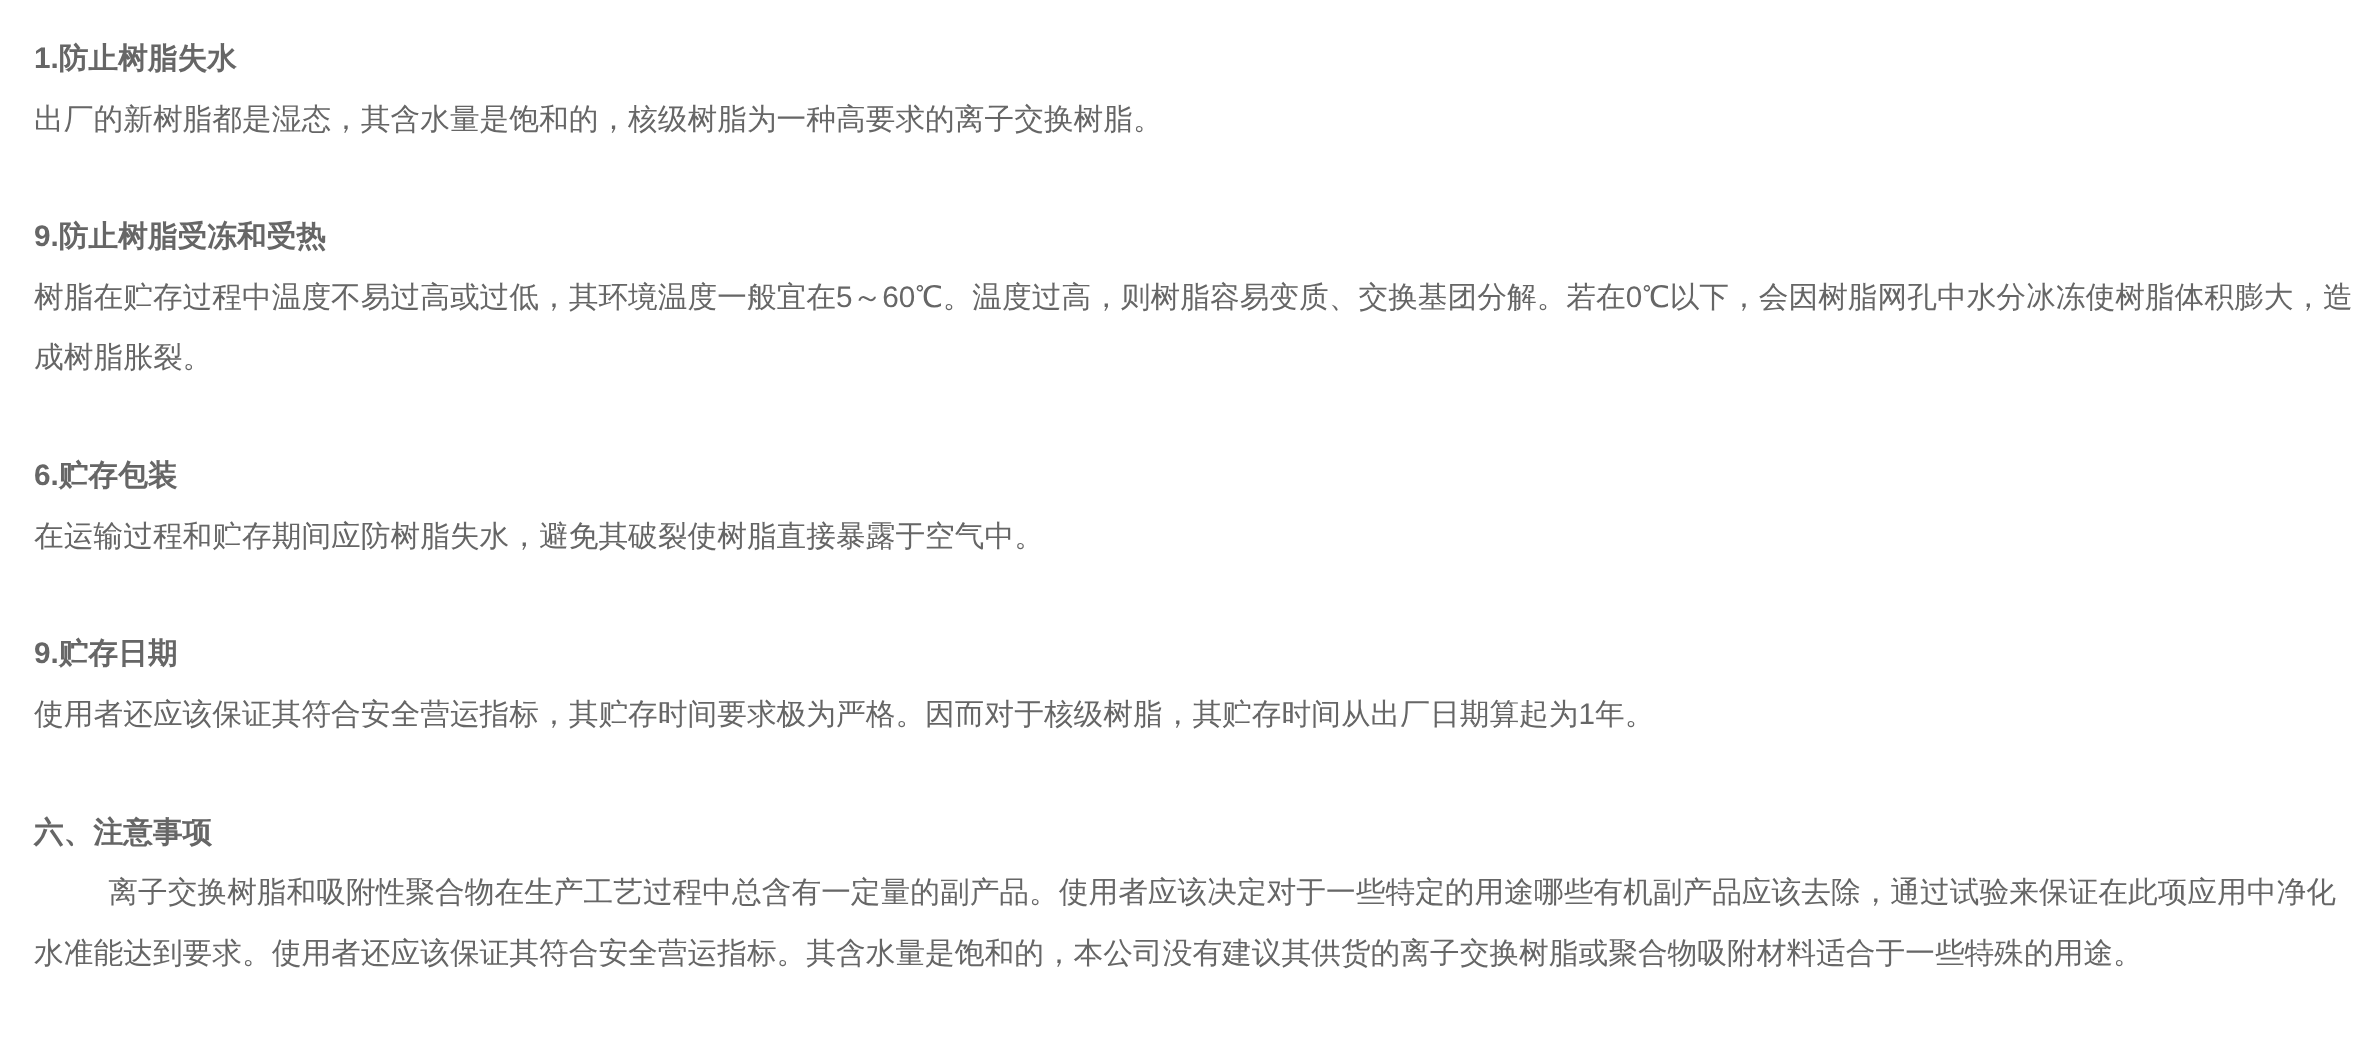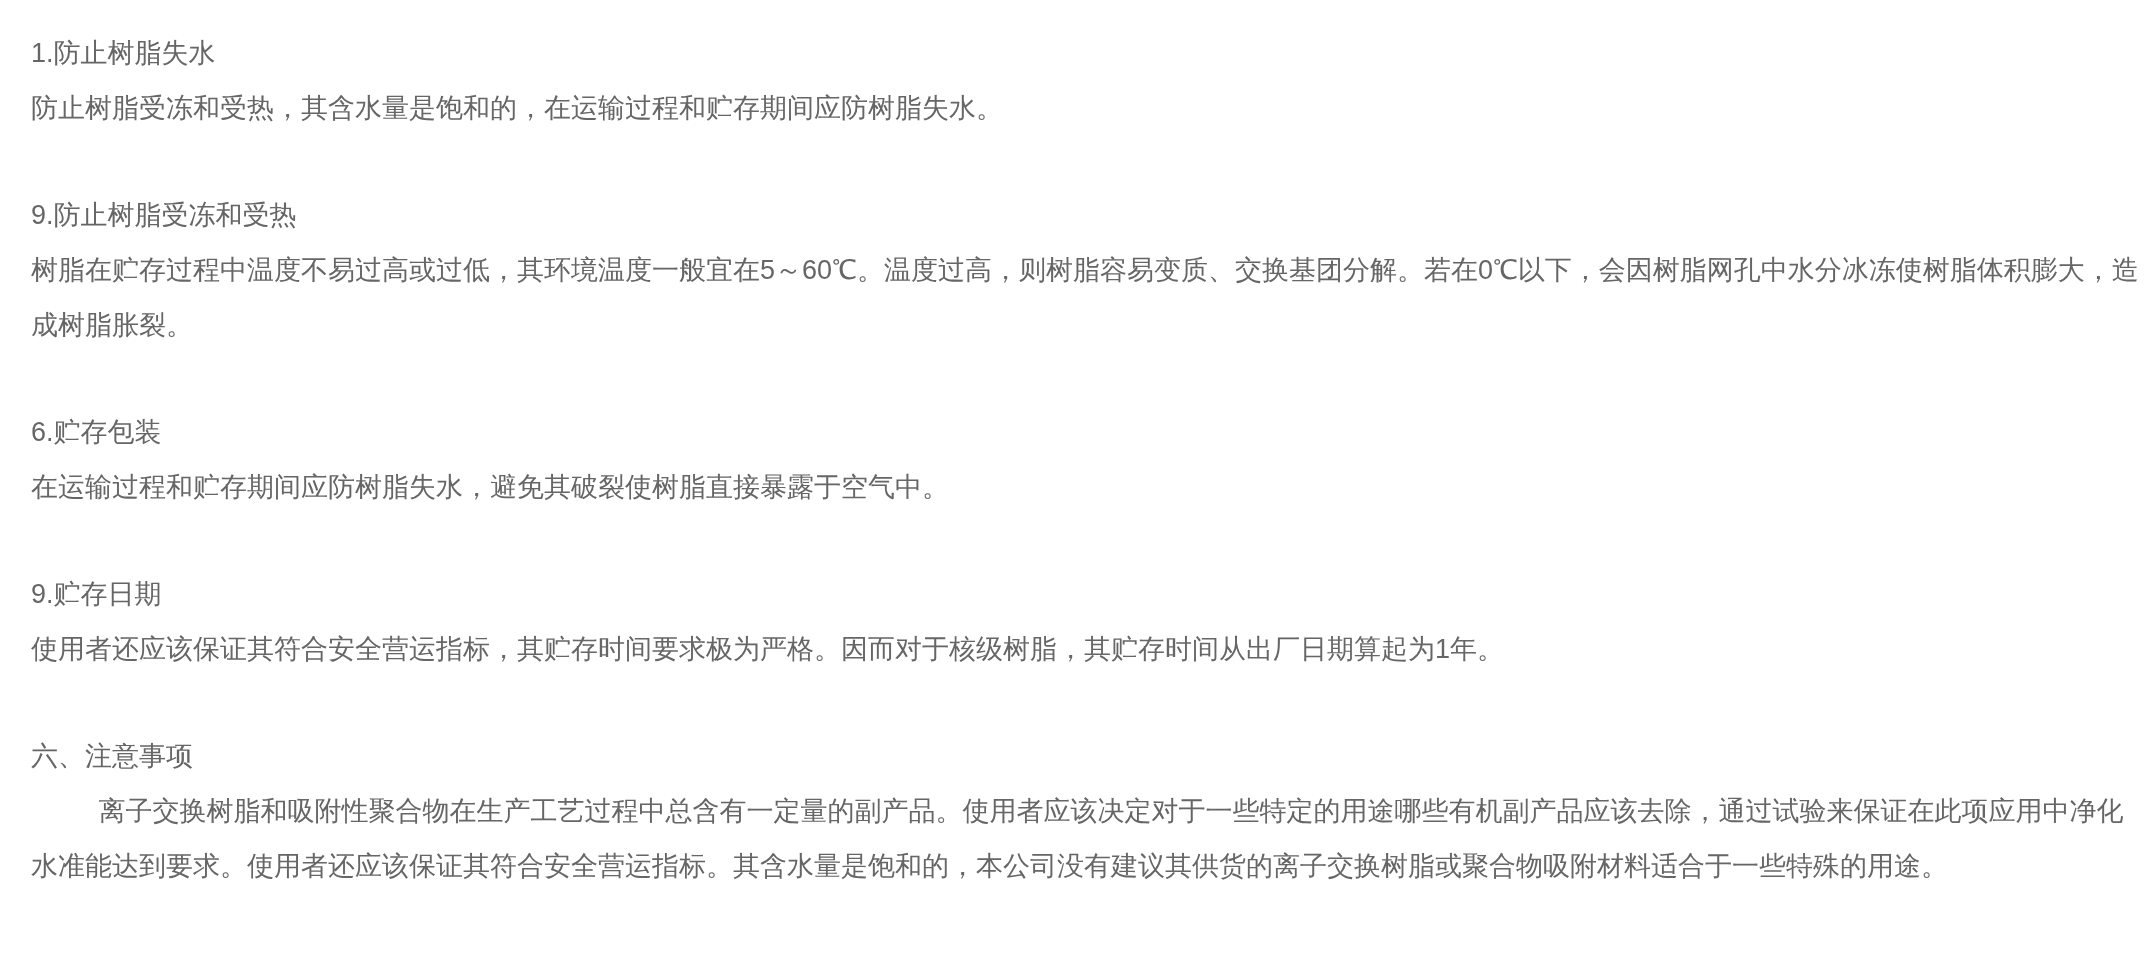--- a/index.html
+++ b/index.html
@@ -16,41 +16,41 @@
     font-size: 27px;
     line-height: 55px;
     color: #666666;
     background: #ffffff;
     overflow: hidden;
   }
   .doc-section {
     margin: 0 0 52px 0;
   }
   .section-heading {
-    font-weight: 400;
+    font-weight: 700;
     white-space: nowrap;
   }
   .section-heading.bold {
-    font-weight: 400;
+    font-weight: 700;
   }
   p.section-paragraph {
     margin: 0;
   }
   p.section-paragraph.indented {
     text-indent: 2.5em;
   }
 </style>
 </head>
 <body>
 
 <main class="page">
 
   <section class="doc-section">
     <div class="section-heading">1.防止树脂失水</div>
-    <p class="section-paragraph">防止树脂受冻和受热，其含水量是饱和的，在运输过程和贮存期间应防树脂失水。</p>
+    <p class="section-paragraph">出厂的新树脂都是湿态，其含水量是饱和的，核级树脂为一种高要求的离子交换树脂。</p>
   </section>
 
   <section class="doc-section">
     <div class="section-heading">9.防止树脂受冻和受热</div>
     <p class="section-paragraph">树脂在贮存过程中温度不易过高或过低，其环境温度一般宜在5～60℃。温度过高，则树脂容易变质、交换基团分解。若在0℃以下，会因树脂网孔中水分冰冻使树脂体积膨大，造成树脂胀裂。</p>
   </section>
 
   <section class="doc-section">
     <div class="section-heading">6.贮存包装</div>
     <p class="section-paragraph">在运输过程和贮存期间应防树脂失水，避免其破裂使树脂直接暴露于空气中。</p>

